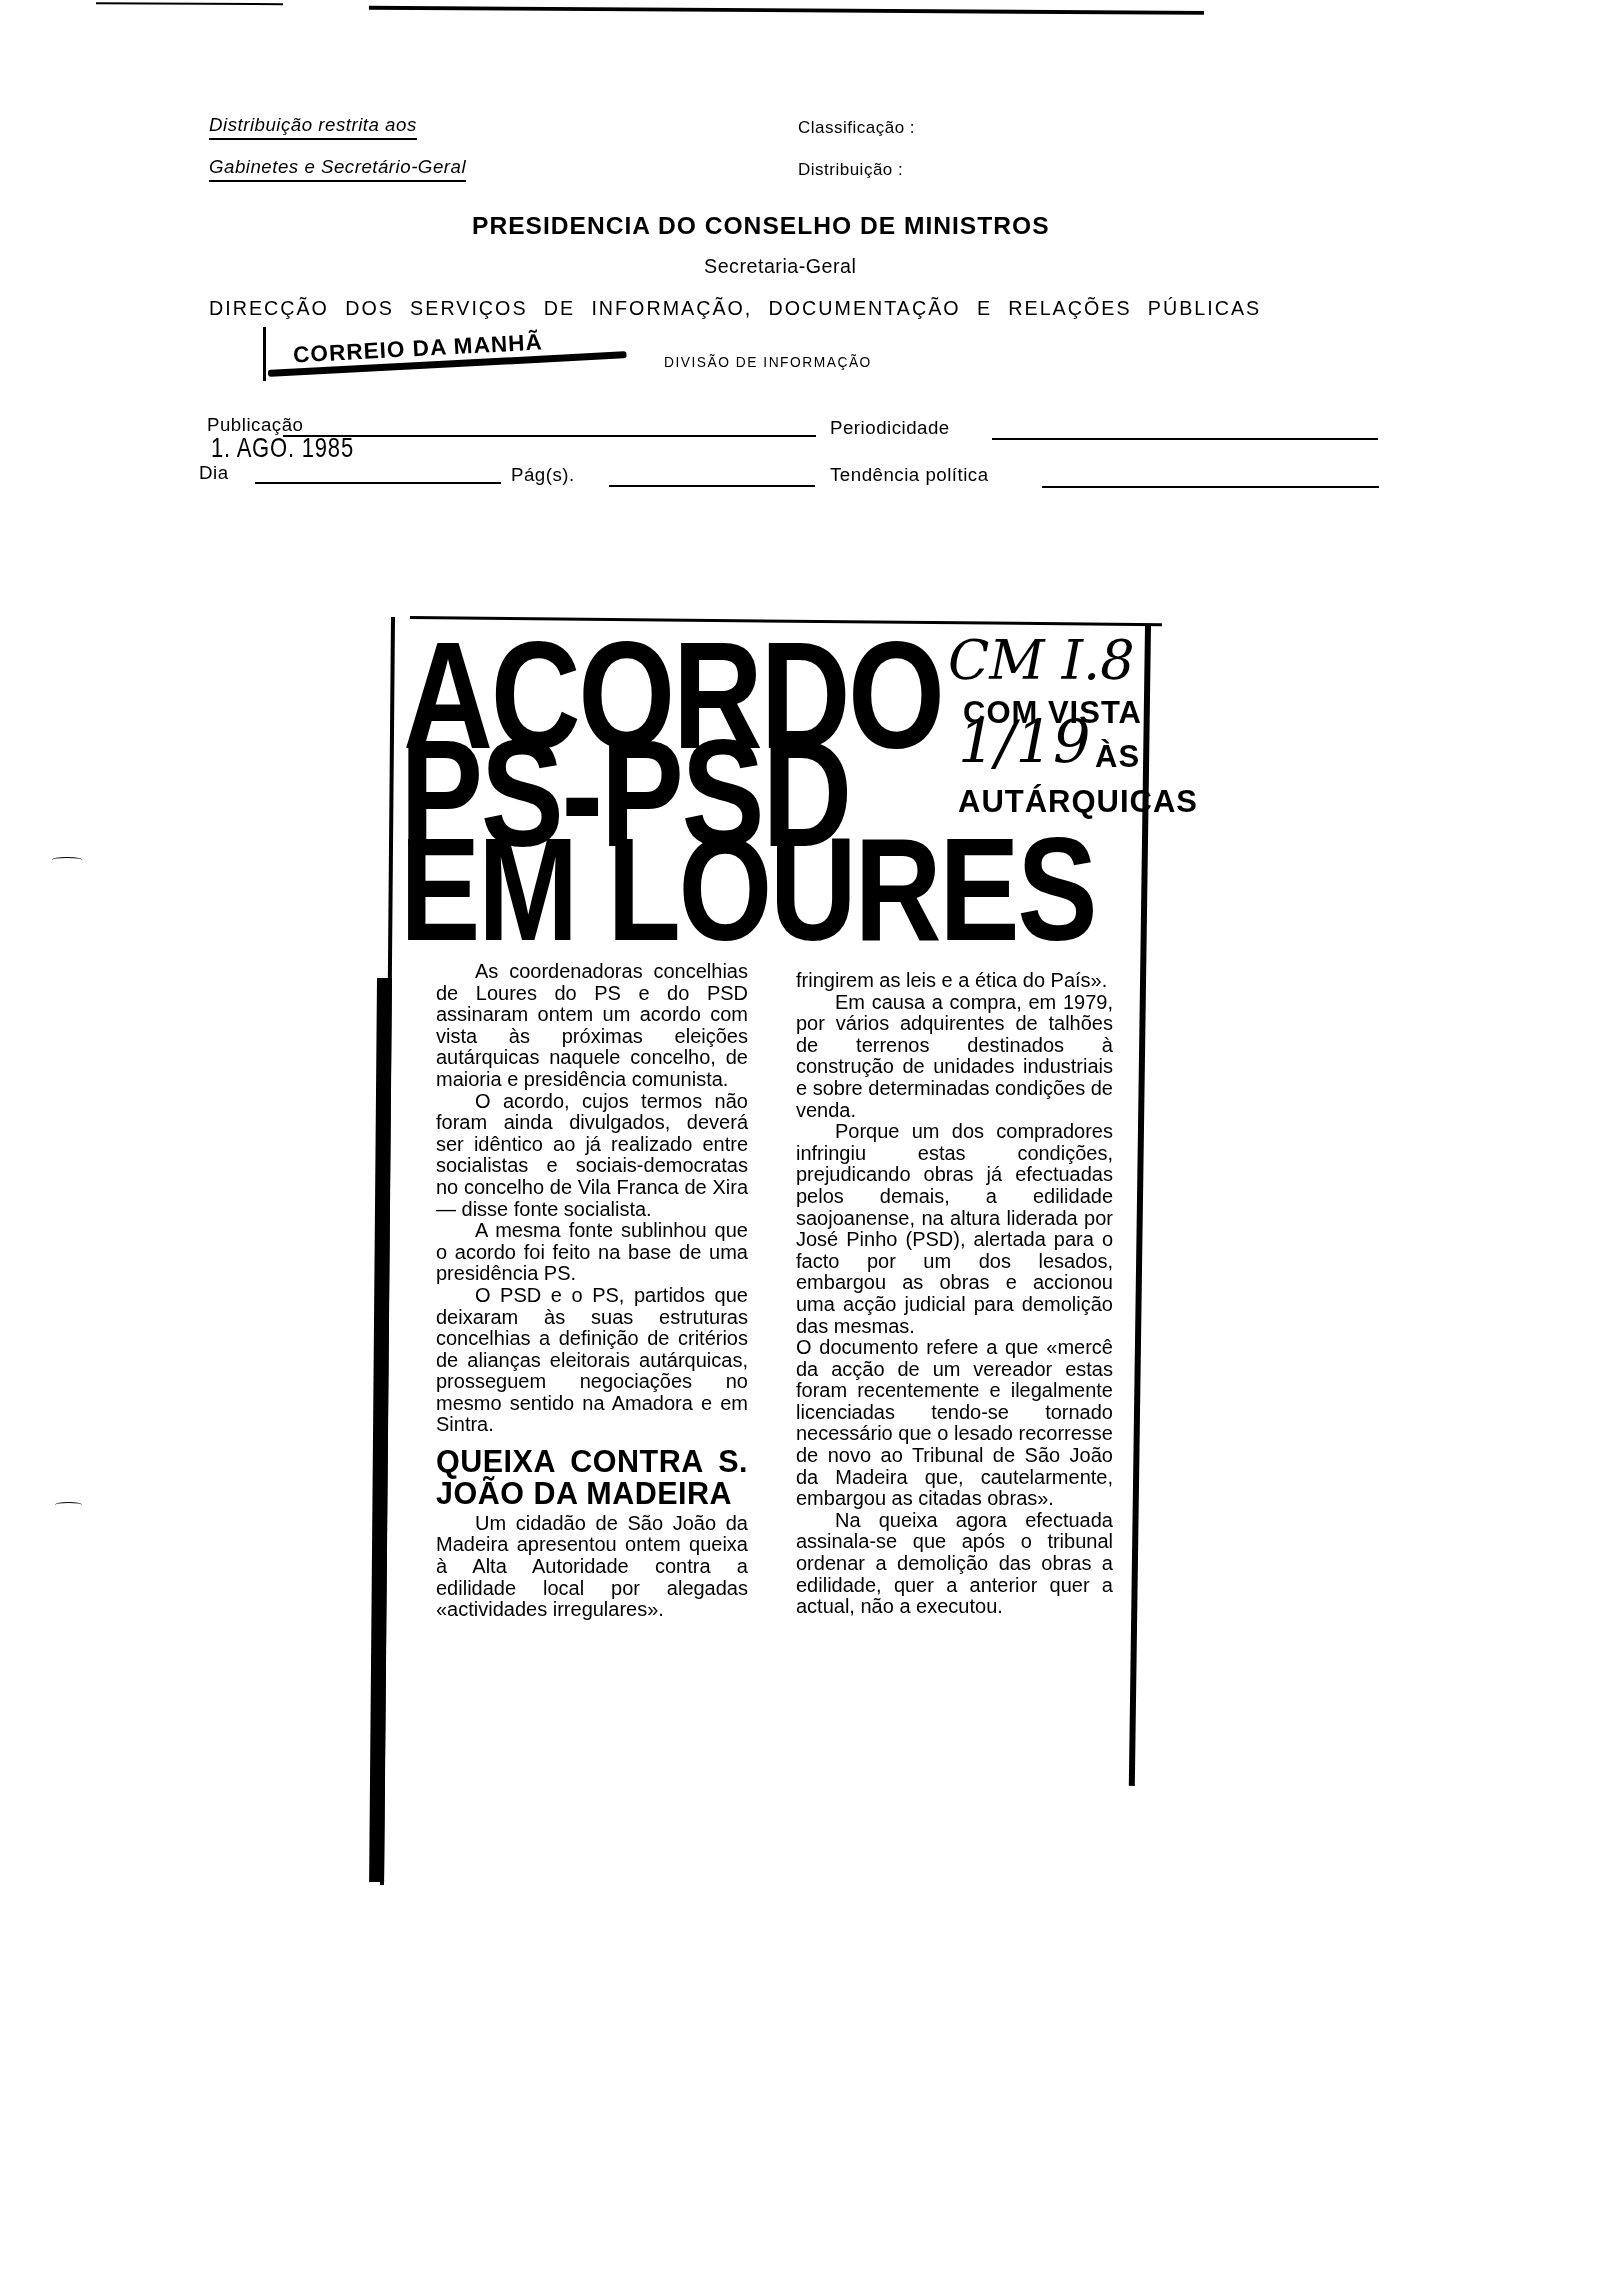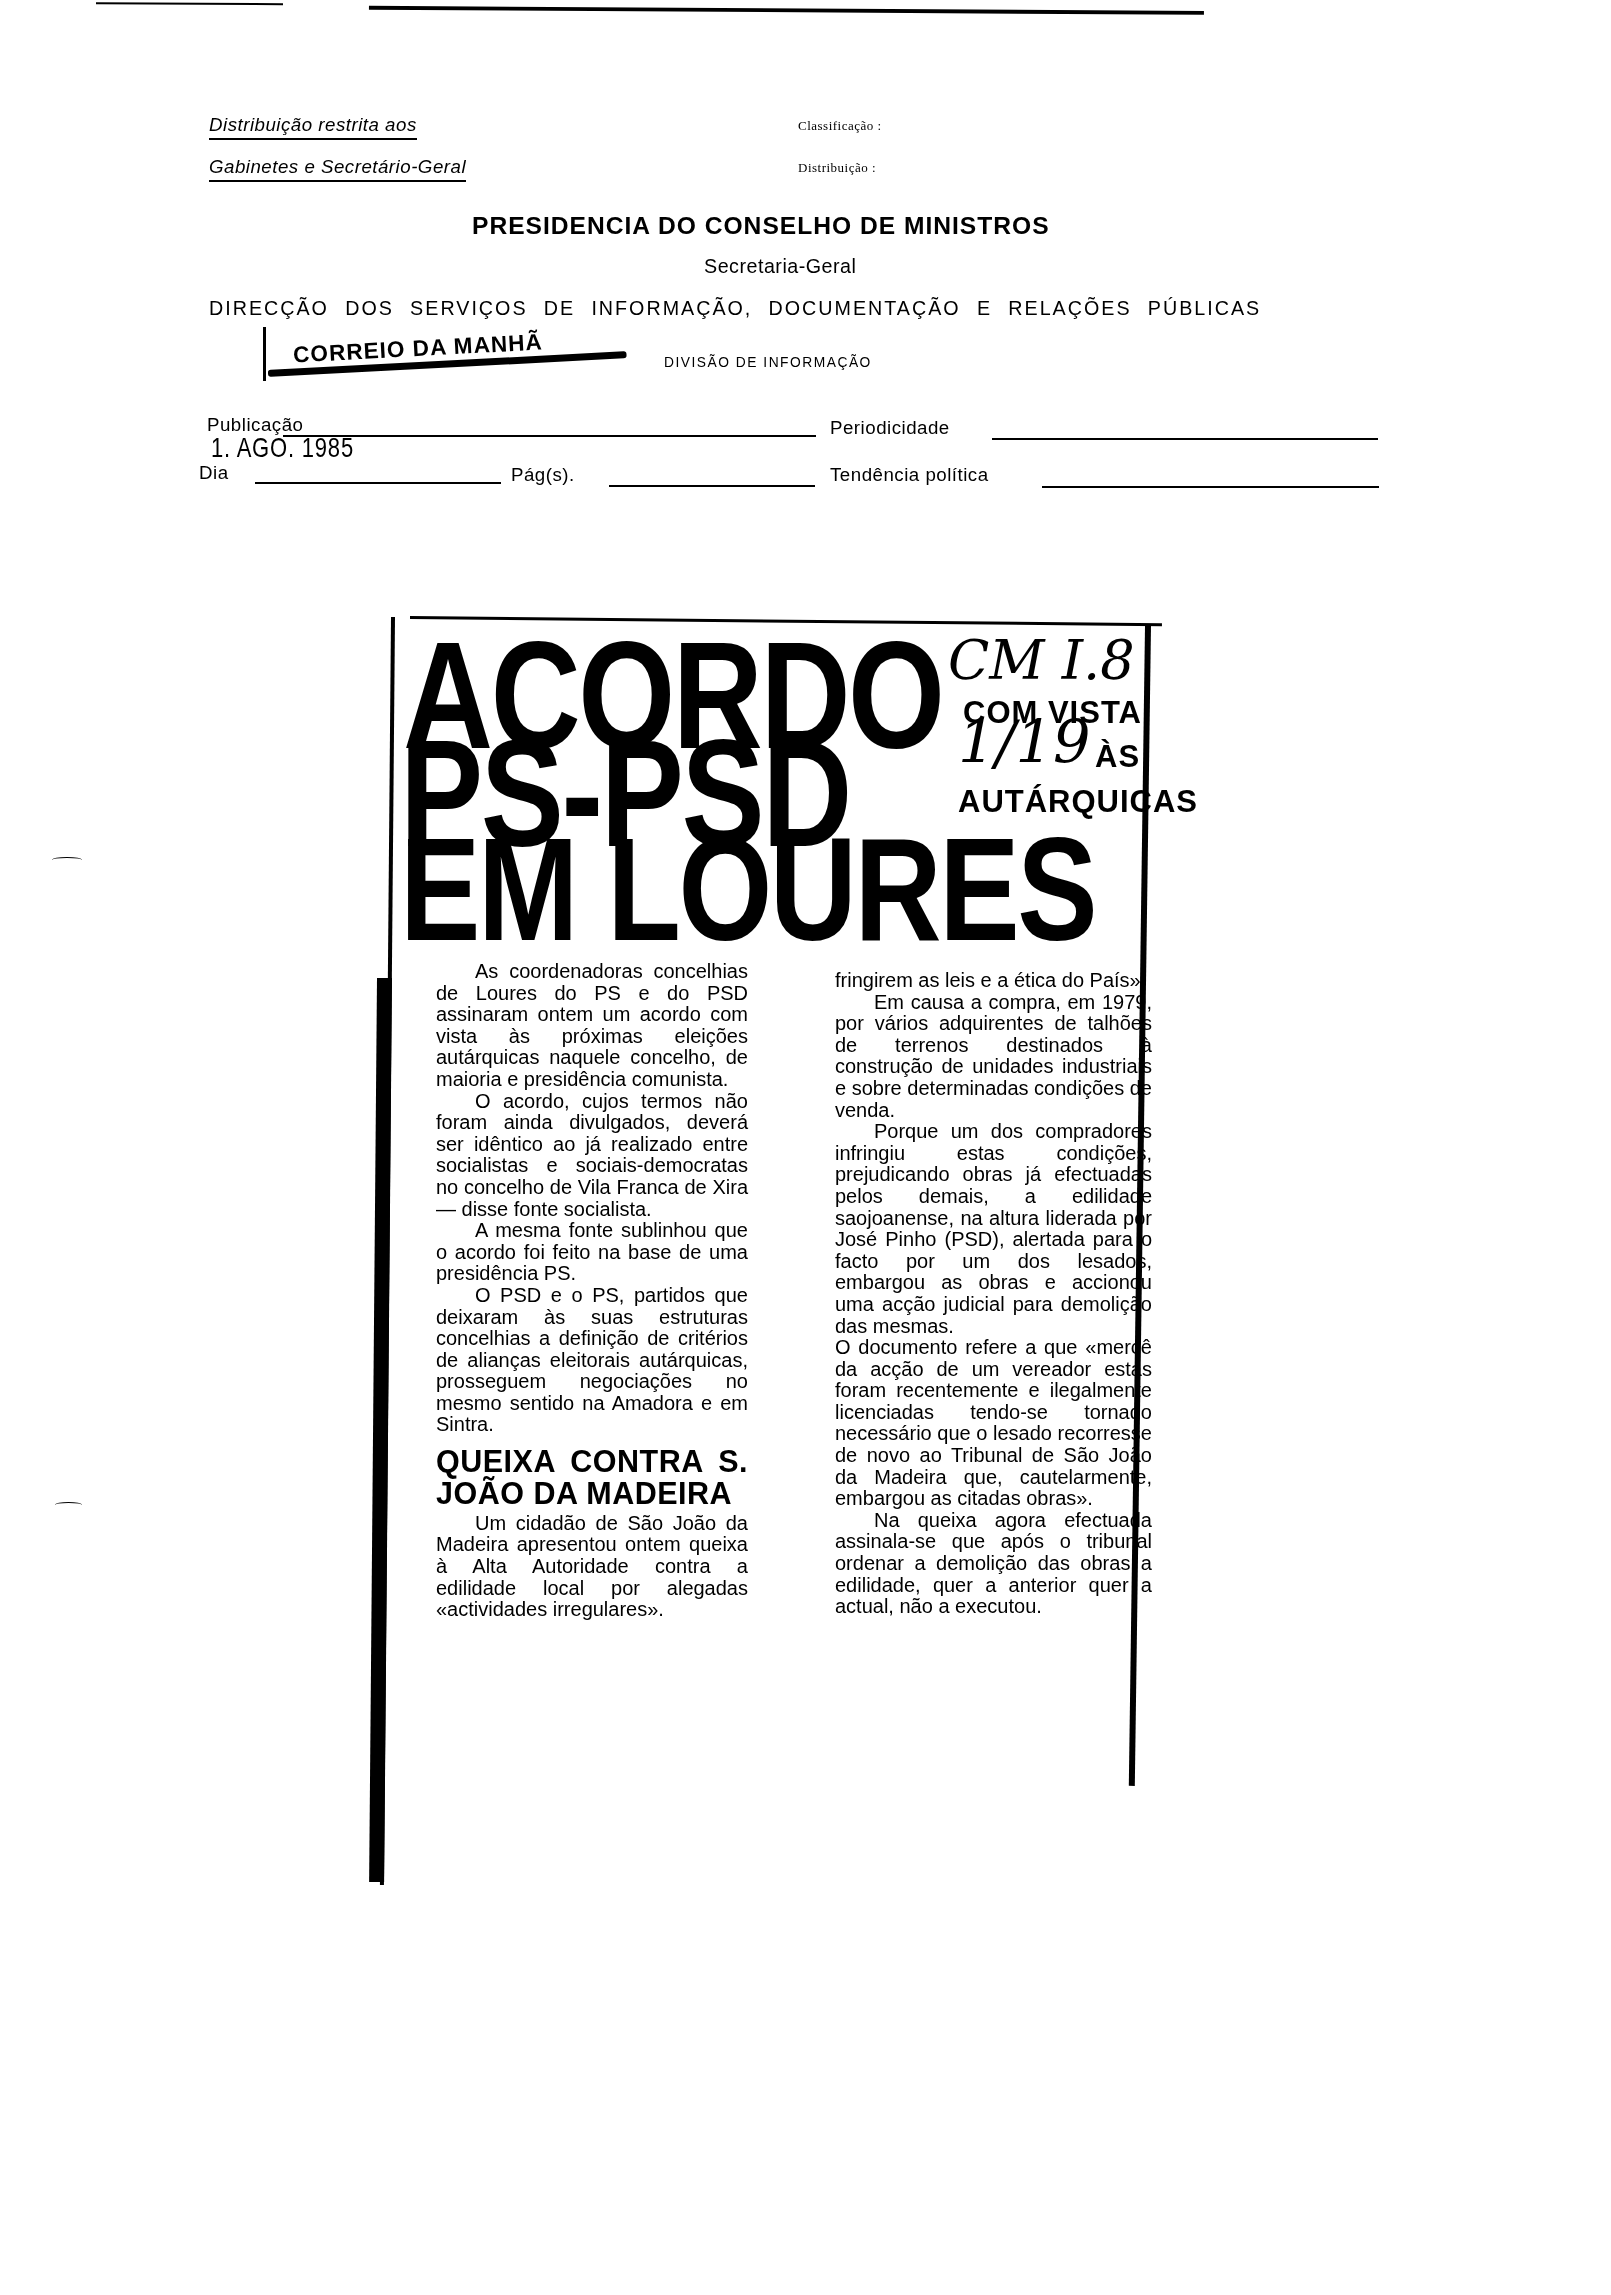--- a/index.html
+++ b/index.html
@@ -6,21 +6,21 @@
   body { width:1612px; height:2295px; position:relative; overflow:hidden; color:#000; font-family:"Liberation Sans", sans-serif; }
   .abs { position:absolute; }
 
   
   .top-streak { left:74px; top:1px; width:1140px; height:6.9px; transform:rotate(0.35deg); transform-origin:left top;
     background:linear-gradient(#000,#000) 22px 1px/187px 2px no-repeat, linear-gradient(#000,#000) 295px 2.9px/835px 3.9px no-repeat; }
 
   
   .hdr-italic { font-style:italic; font-size:18.7px; letter-spacing:0.5px; }
   .ul-thick { border-bottom:2.9px solid #000; padding-bottom:2px; display:inline-block; }
-  .hdr-label { font-size:13px; letter-spacing:0.5px;font-family:Liberation Serif, serif; }
+  .hdr-label { font-size:17px; letter-spacing:0.5px; }
   .title-main { font-size:24.6px; font-weight:bold; letter-spacing:1px; }
   .title-sub { font-size:19.7px; letter-spacing:0.5px; }
   .direccao { font-size:19.7px; letter-spacing:2px; word-spacing:8.8px; white-space:nowrap; }
   .divisao { font-size:13.8px; letter-spacing:1.5px; }
   .stamp { font-family:"Liberation Sans", sans-serif; font-weight:bold; font-size:22.6px; letter-spacing:1px; transform:rotate(-3deg); }
   .stamp-bar { height:6.9px; background:#000; transform:rotate(-3deg); transform-origin:left; border-radius:2.9px; }
   .field-label { font-size:18.7px; letter-spacing:0.5px; }
   .field-line { border-bottom:2.5px solid #000; height:0; }
   .date-stamp { font-size:27.5px; letter-spacing:1px; font-family:"Liberation Sans Narrow","Liberation Sans", sans-serif; transform:scaleX(0.8); transform-origin:left; }
   .clip-frame-top { left:410px; top:616px; width:752px; height:2.9px; background:#000; transform:rotate(0.55deg); transform-origin:left; }
@@ -107,20 +107,20 @@
 
 <div class="abs col" style="left:436px; top:961px; width:312px;">
   <p>As coordenadoras concelhias de Loures do PS e do PSD assinaram ontem um acordo com vista às próximas eleições autárquicas naquele concelho, de maioria e presidência comunista.</p>
   <p>O acordo, cujos termos não foram ainda divulgados, deverá ser idêntico ao já realizado entre socialistas e sociais-democratas no concelho de Vila Franca de Xira — disse fonte socialista.</p>
   <p>A mesma fonte sublinhou que o acordo foi feito na base de uma presidência PS.</p>
   <p>O PSD e o PS, partidos que deixaram às suas estruturas concelhias a definição de critérios de alianças eleitorais autárquicas, prosseguem negociações no mesmo sentido na Amadora e em Sintra.</p>
   <div class="subhead">QUEIXA CONTRA S. JOÃO DA MADEIRA</div>
   <p>Um cidadão de São João da Madeira apresentou ontem queixa à Alta Autoridade contra a edilidade local por alegadas «actividades irregulares».</p>
 </div>
 
-<div class="abs col" style="left:796px; top:970px; width:317px;margin-left:39px;">
+<div class="abs col" style="left:796px; top:970px; width:317px;">
   <p class="noindent">fringirem as leis e a ética do País».</p>
   <p>Em causa a compra, em 1979, por vários adquirentes de talhões de terrenos destinados à construção de unidades industriais e sobre determinadas condições de venda.</p>
   <p>Porque um dos compradores infringiu estas condições, prejudicando obras já efectuadas pelos demais, a edilidade saojoanense, na altura liderada por José Pinho (PSD), alertada para o facto por um dos lesados, embargou as obras e accionou uma acção judicial para demolição das mesmas.</p>
   <p class="noindent">O documento refere a que «mercê da acção de um vereador estas foram recentemente e ilegalmente licenciadas tendo-se tornado necessário que o lesado recorresse de novo ao Tribunal de São João da Madeira que, cautelarmente, embargou as citadas obras».</p>
   <p>Na queixa agora efectuada assinala-se que após o tribunal ordenar a demolição das obras a edilidade, quer a anterior quer a actual, não a executou.</p>
 </div>
 
 
 </body></html>

